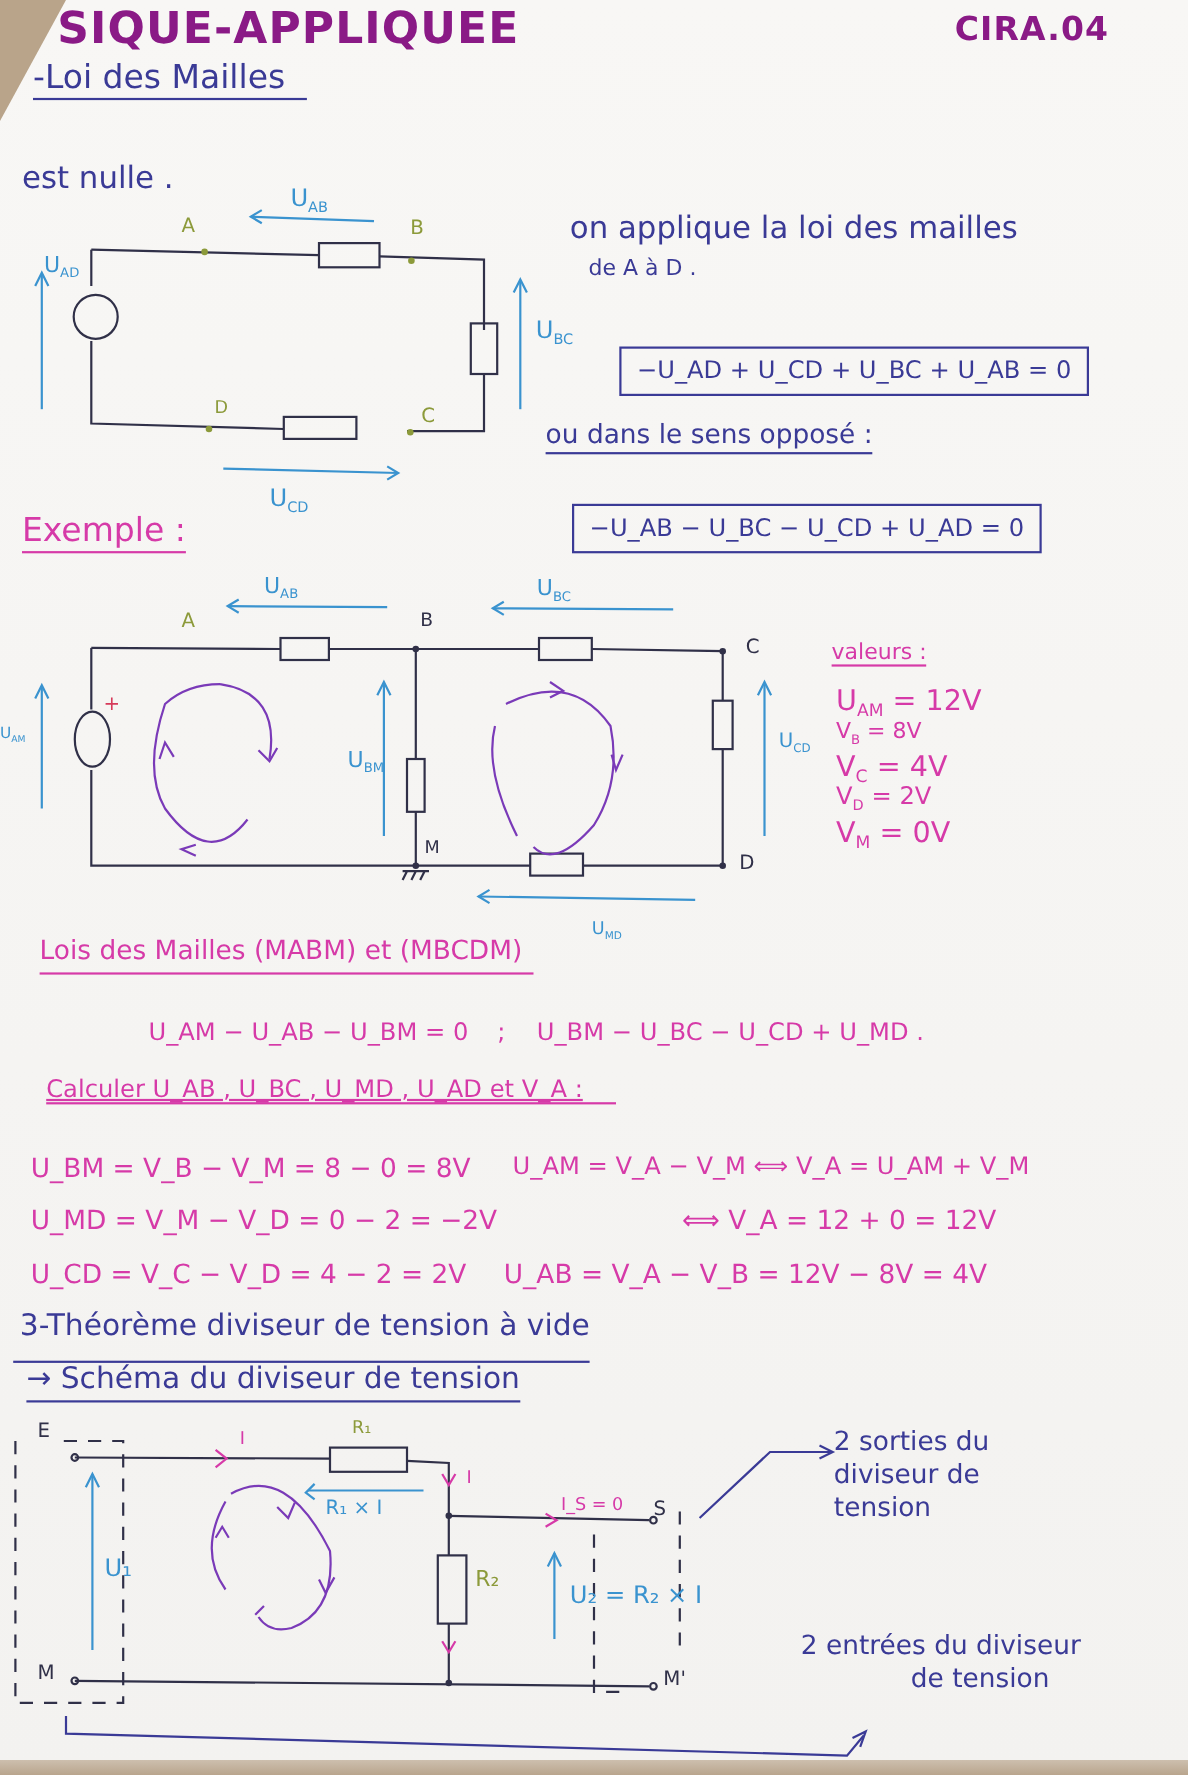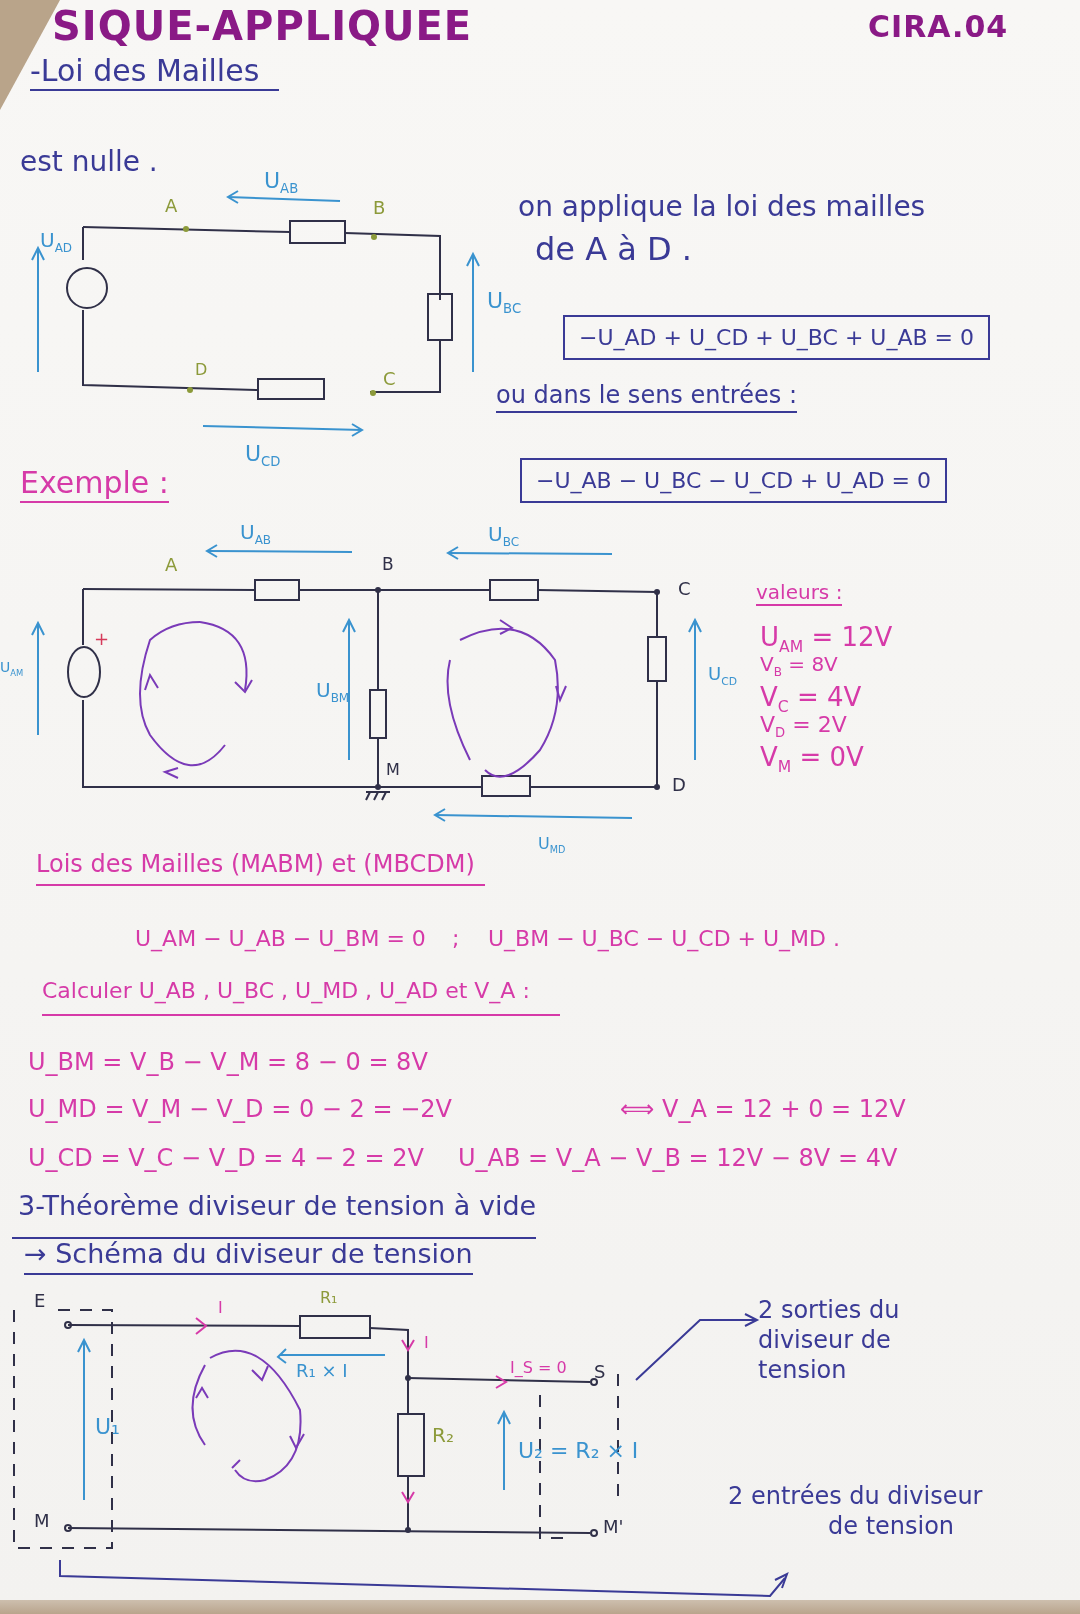--- a/index.html
+++ b/index.html
@@ -69,23 +69,23 @@
   <div class="t olive" style="left:165px;top:197px;font-size:18px;">A</div>
   <div class="t olive" style="left:373px;top:199px;font-size:18px;">B</div>
   <div class="t olive" style="left:383px;top:370px;font-size:18px;">C</div>
   <div class="t olive" style="left:195px;top:362px;font-size:16px;">D</div>
   <div class="t blue" style="left:264px;top:170px;font-size:22px;"><span>U</span><sub>AB</sub></div>
   <div class="t blue" style="left:40px;top:230px;font-size:20px;"><span>U</span><sub>AD</sub></div>
   <div class="t blue" style="left:487px;top:290px;font-size:22px;"><span>U</span><sub>BC</sub></div>
   <div class="t blue" style="left:245px;top:443px;font-size:22px;"><span>U</span><sub>CD</sub></div>
 
   <div class="t navy" style="left:518px;top:193px;font-size:28px;">on applique la loi des mailles</div>
-  <div class="t navy" style="left:535px;top:233px;font-size:32px;">de A à D .</div>
+  <div class="t navy" style="left:535px;top:233px;font-size:20px;">de A à D .</div>
   <div class="box" style="left:563px;top:315px;">−U_AD + U_CD + U_BC + U_AB = 0</div>
-  <div class="t navy" style="left:496px;top:383px;font-size:24px;border-bottom:2px solid #3a3a96;padding-bottom:4px;">ou dans le sens entrées :</div>
+  <div class="t navy" style="left:496px;top:383px;font-size:24px;border-bottom:2px solid #3a3a96;padding-bottom:4px;">ou dans le sens opposé :</div>
   <div class="box" style="left:520px;top:458px;">−U_AB − U_BC − U_CD + U_AD = 0</div>
 
   <div class="t pink u-pink" style="left:20px;top:468px;font-size:30px;">Exemple :</div>
 
   <svg class="diag" width="1080" height="1614">
     <g stroke="#303048" stroke-width="2" fill="none">
       <path d="M83,589 L255,590"></path>
         <rect x="255" y="580" width="44" height="20"></rect>
       <path d="M299,590 L490,590"></path>
         <rect x="490" y="580" width="48" height="20"></rect>
@@ -152,25 +152,26 @@
     <div class="pink" style="font-size:20px;height:30px;white-space:nowrap;"><span>V</span><sub>B</sub> <span>= 8V</span></div>
     <div class="pink" style="font-size:26px;height:30px;white-space:nowrap;"><span>V</span><sub>C</sub> <span>= 4V</span></div>
     <div class="pink" style="font-size:22px;height:30px;white-space:nowrap;"><span>V</span><sub>D</sub> <span>= 2V</span></div>
     <div class="pink" style="font-size:26px;height:30px;white-space:nowrap;"><span>V</span><sub>M</sub> <span>= 0V</span></div>
   </div>
 
   <div class="t pink" style="left:36px;top:852px;font-size:24px;border-bottom:2px solid #d63aa8;padding-bottom:8px;padding-right:10px;">Lois des Mailles (MABM) et (MBCDM)</div>
   <div class="t pink" style="left:135px;top:928px;font-size:22px;">U_AM − U_AB − U_BM = 0</div>
   <div class="t pink" style="left:452px;top:928px;font-size:22px;">;</div>
   <div class="t pink" style="left:488px;top:928px;font-size:22px;">U_BM − U_BC − U_CD + U_MD .</div>
-  <div class="t pink" style="left:42px;top:980px;font-size:22px;border-bottom:2px solid #d63aa8;padding-bottom:12px;padding-right:30px;">Calculer U_AB , U_BC , U_MD , U_AD et V_A :</div>
+  <div class="t pink" style="left:42px;top:980px;font-size:22px;border-bottom:2px solid #d63aa8;padding-bottom:0;padding-right:30px;text-decoration:underline;">Calculer U_AB , U_BC , U_MD , U_AD et V_A :</div>
 
   <div class="t pink" style="left:28px;top:1050px;font-size:24px;">U_BM = V_B − V_M = 8 − 0 = 8V</div>
   <div class="t pink" style="left:28px;top:1097px;font-size:24px;">U_MD = V_M − V_D = 0 − 2 = −2V</div>
   <div class="t pink" style="left:28px;top:1146px;font-size:24px;">U_CD = V_C − V_D = 4 − 2 = 2V</div>
+  <div class="t pink" style="left:466px;top:1050px;font-size:22px;">U_AM = V_A − V_M ⟺ V_A = U_AM + V_M</div>
   <div class="t pink" style="left:620px;top:1097px;font-size:24px;">⟺ V_A = 12 + 0 = 12V</div>
   <div class="t pink" style="left:458px;top:1146px;font-size:24px;">U_AB = V_A − V_B = 12V − 8V = 4V</div>
 
   <div class="t navy" style="left:12px;top:1192px;font-size:27px;border-bottom:2px solid #3a3a96;padding-bottom:18px;padding-left:6px;">3-Théorème diviseur de tension à vide</div>
   <div class="t navy" style="left:24px;top:1240px;font-size:27px;border-bottom:2px solid #3a3a96;padding-bottom:6px;">→ Schéma du diviseur de tension</div>
 
   <svg class="diag" width="1080" height="1614">
     <g stroke="#303048" stroke-width="2" fill="none">
       <path d="M68,1325 L300,1326"></path>
         <rect x="300" y="1316" width="70" height="22"></rect>

